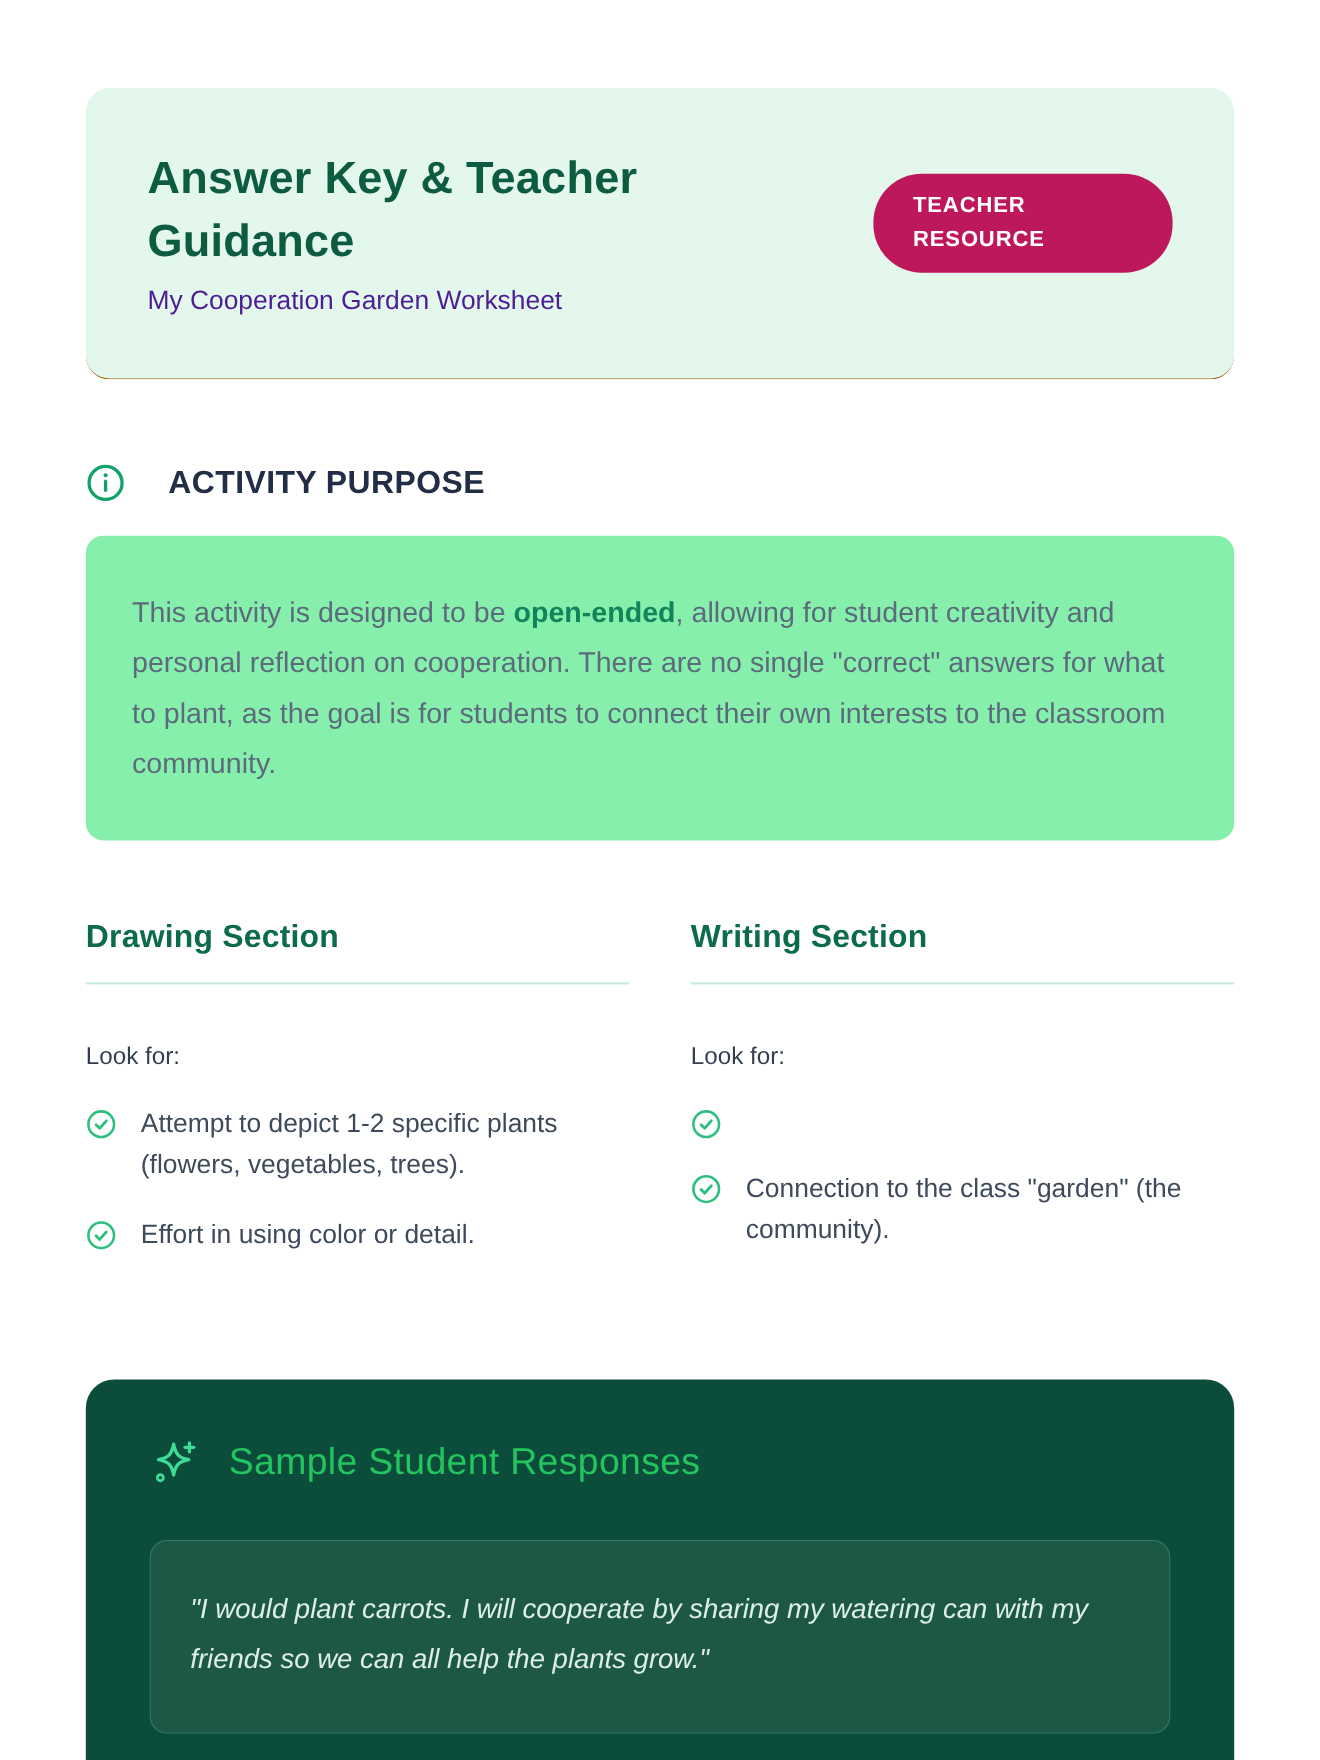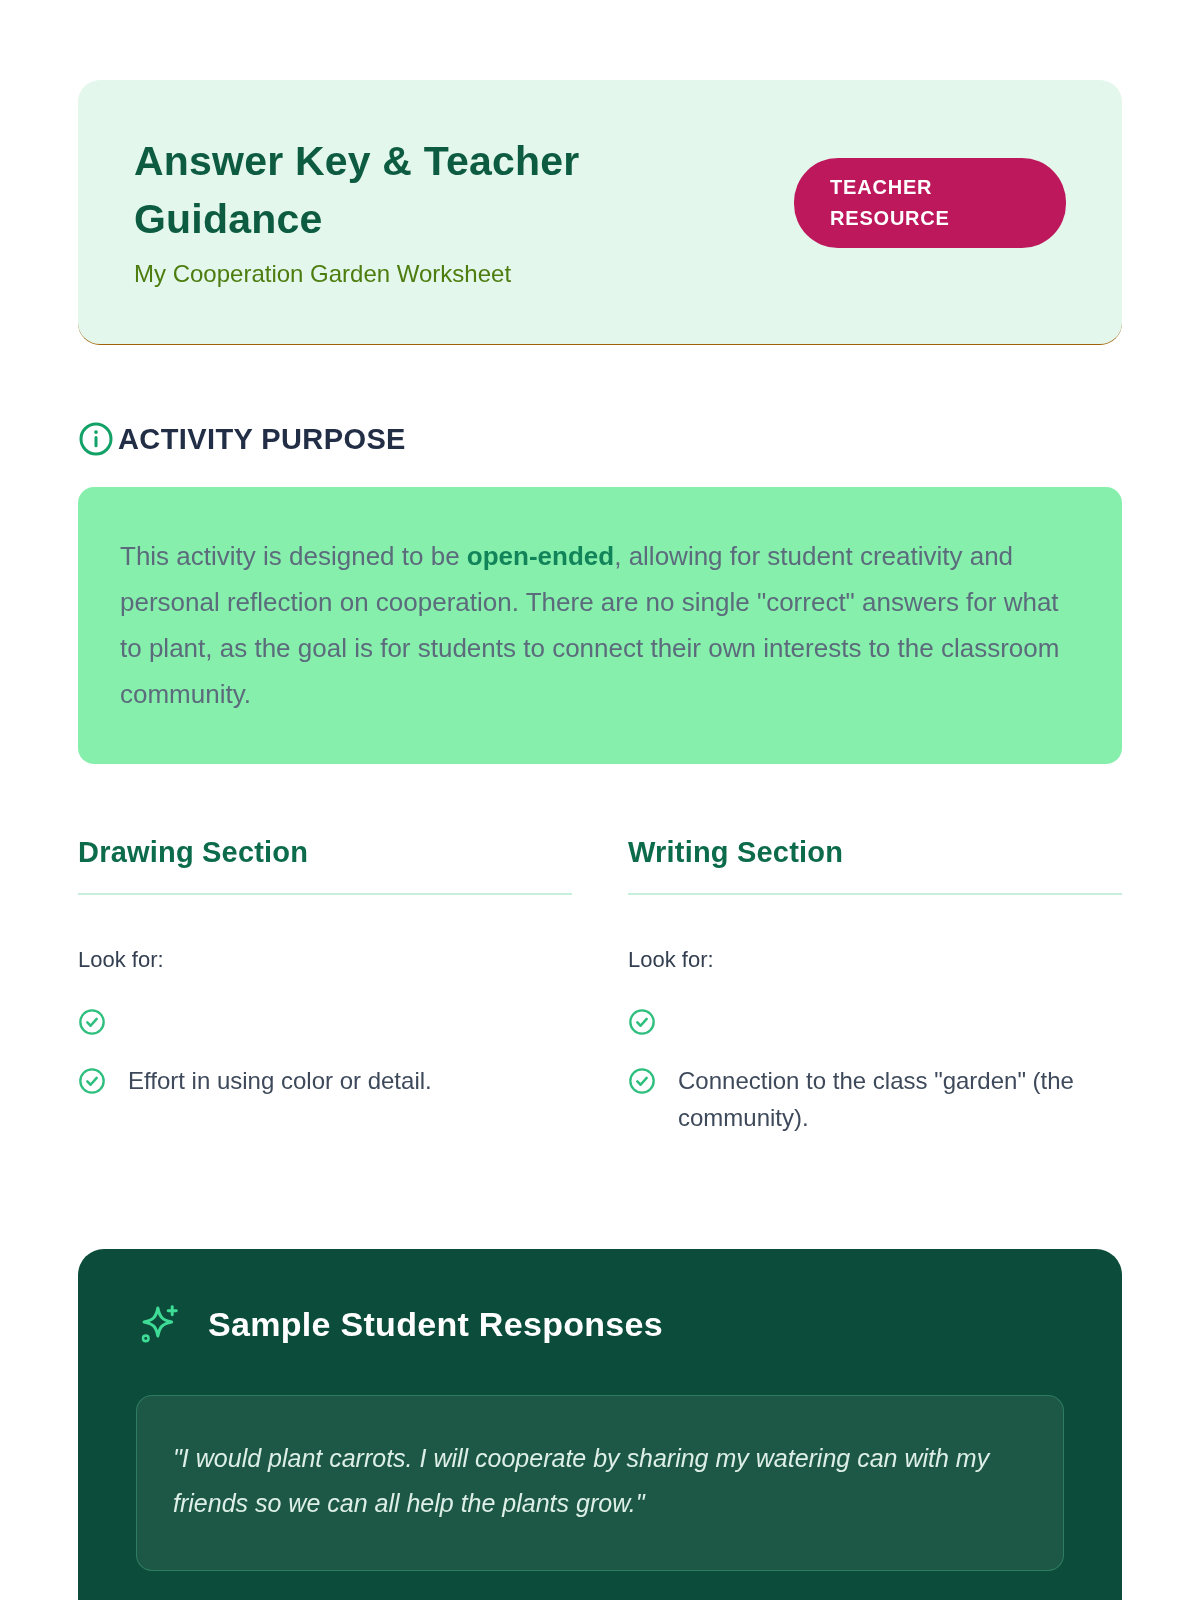--- a/index.html
+++ b/index.html
@@ -26,21 +26,21 @@
   .header-title {
     font-size: 41px;
     font-weight: 700;
     color: #0d5c42;
     line-height: 1.42;
     max-width: 560px;
     letter-spacing: 0.2px;
   }
   .header-subtitle {
     font-size: 24px;
-    color: #4d7c0f;
+    color: #4c1d95;
     margin-top: 12px;
   }
   .badge {
     background: #be185d;
     color: #ffffff;
     font-weight: 700;
     font-size: 20px;
     letter-spacing: 0.8px;
     line-height: 1.55;
     padding: 14px 36px;
@@ -48,21 +48,21 @@
     width: 272px;
     flex-shrink: 0;
     margin-top: -14px;
   }
 
   
   .purpose-header {
     margin-top: 76px;
     display: flex;
     align-items: center;
-    gap: 4px;
+    gap: 39px;
   }
   .purpose-header h2 {
     font-size: 29px;
     font-weight: 700;
     color: #222d46;
     letter-spacing: 0.4px;
   }
   .info-icon svg { display: block; }
 
   .purpose-box {
@@ -124,22 +124,22 @@
     padding: 52px 58px 60px 58px;
     min-height: 400px;
   }
   .samples-header {
     display: flex;
     align-items: center;
     gap: 26px;
   }
   .samples-header h2 {
     font-size: 34px;
-    font-weight: 700;
-    color: #ffffff;
+    font-weight: 400;
+    color: #22c55e;
     letter-spacing: 0.3px;
   }
   .sparkle-icon svg { display: block; }
   .quote-box {
     margin-top: 48px;
     background: rgba(255, 255, 255, 0.07);
     border: 1px solid rgba(90, 220, 160, 0.28);
     border-radius: 16px;
     padding: 40px 36px 44px 36px;
     font-style: italic;
@@ -183,20 +183,21 @@
       <div class="divider"></div>
       <div class="lookfor">Look for:</div>
       <ul class="check-list">
         <li>
           <span class="check-icon">
             <svg width="28" height="28" viewBox="0 0 24 24" fill="none">
               <circle cx="12" cy="12" r="10" stroke="#2ebf7e" stroke-width="2"></circle>
               <path d="M8 12.4 L10.8 15.2 L16 9.4" stroke="#2ebf7e" stroke-width="2.2" stroke-linecap="round" stroke-linejoin="round"></path>
             </svg>
           </span>
+          <span><span>Attempt to depict 1-2 specific plants (flowers, vegetables, trees).</span><b></b><span></span></span>
         </li>
         <li>
           <span class="check-icon">
             <svg width="28" height="28" viewBox="0 0 24 24" fill="none">
               <circle cx="12" cy="12" r="10" stroke="#2ebf7e" stroke-width="2"></circle>
               <path d="M8 12.4 L10.8 15.2 L16 9.4" stroke="#2ebf7e" stroke-width="2.2" stroke-linecap="round" stroke-linejoin="round"></path>
             </svg>
           </span>
           <span><span>Effort in using color or detail.</span><b></b><span></span></span>
         </li>

